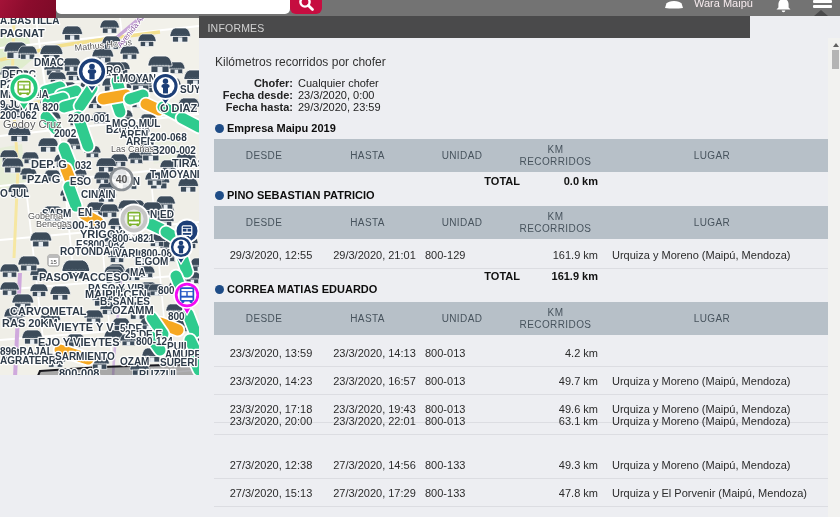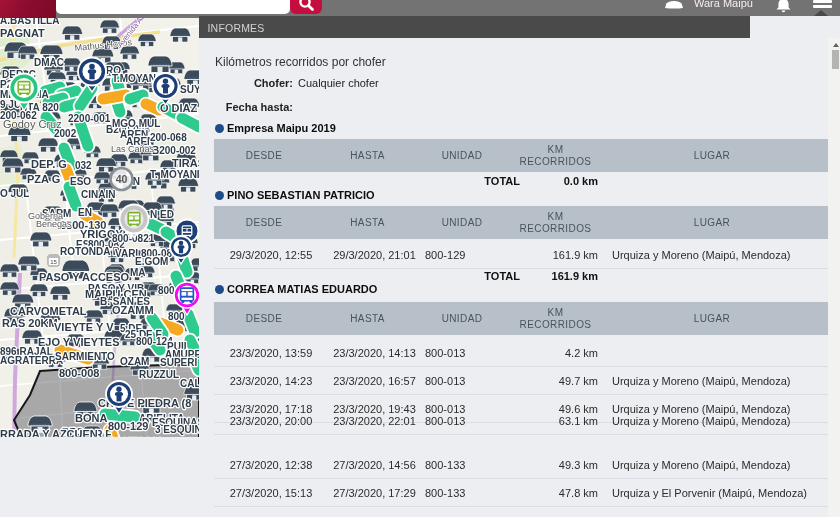--- a/index.html
+++ b/index.html
@@ -37,21 +37,21 @@
 .c1 { width:100px; text-align:center; }
 .c2 { width:107px; text-align:center; }
 .c3 { width:82px; text-align:left; padding-left:4px; }
 .c4 { width:105px; text-align:right; padding-right:10px; }
 .c5 { width:208px; text-align:left; padding-left:4px; white-space:nowrap; overflow:hidden; text-overflow:ellipsis; }
 .band .c4 { line-height:12px; }
 .tot { position:absolute; font-size:11px; font-weight:bold; color:#111; }
 .totlbl { left:15px; width:306px; text-align:right; }
 .totval { left:314px; width:95px; text-align:right; padding-right:10px; }
 
-#map { position:absolute; left:0; top:18px; width:199px; height:419px; background:#fef9c3; overflow:hidden; z-index:5; }
+#map { position:absolute; left:0; top:18px; width:199px; height:357px; background:#fef9c3; overflow:hidden; z-index:5; }
 </style>
 </head>
 <body>
 <div id="map">
     <svg width="199" height="499" viewBox="0 0 199 499" style="position:absolute;left:0;top:0">
       <defs>
         <g id="shp">
           <path d="M0,8 Q1.5,1 6,0 L18,0 Q22.5,1 24,8 L24,10 L0,10 Z" fill="#3c4b5a" stroke="#ffffff" stroke-width="0.8"></path>
           <rect x="3" y="10" width="18" height="6.5" fill="#3c4b5a" stroke="#ffffff" stroke-width="0.8"></rect>
           <rect x="9.5" y="11" width="5" height="5.5" fill="#e8edf1"></rect>
@@ -472,22 +472,27 @@
     </svg>
   </div>
 
 <div id="panel">
   <div id="pbody">
     <div class="t1">Kilómetros recorridos por chofer</div>
     <div class="frow" style="top:39px; width:400px;">
         <span class="flbl">Chofer:</span>
         <span class="fval">Cualquier chofer</span>
       </div>
+    <div class="frow" style="top:51px; width:400px;">
+        <span class="flbl">Fecha desde:</span>
+        <span class="fval">23/3/2020, 0:00</span>
+      </div>
     <div class="frow" style="top:63px; width:400px;">
         <span class="flbl">Fecha hasta:</span>
+        <span class="fval">29/3/2020, 23:59</span>
       </div>
 
     <div class="shead" style="top:83px;"><i></i>Empresa Maipu 2019</div>
     <div class="trow band" style="top:101px;">
         <div class="c1">DESDE</div>
         <div class="c2">HASTA</div>
         <div class="c3" style="text-align:center;padding-left:0;">UNIDAD</div>
         <div class="c4" style="text-align:center;padding-right:0;">KM<br>RECORRIDOS</div>
         <div class="c5" style="text-align:center;padding-left:0;">LUGAR</div>
       </div>

